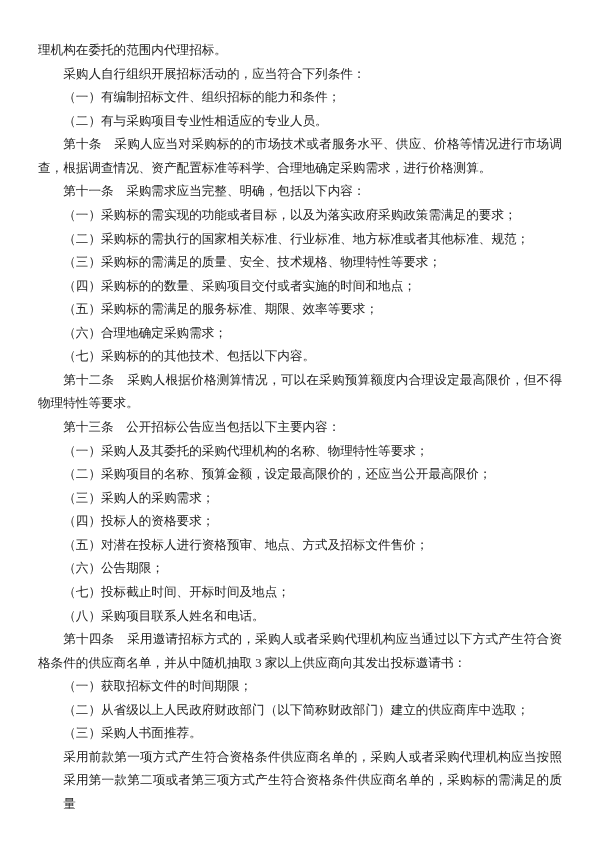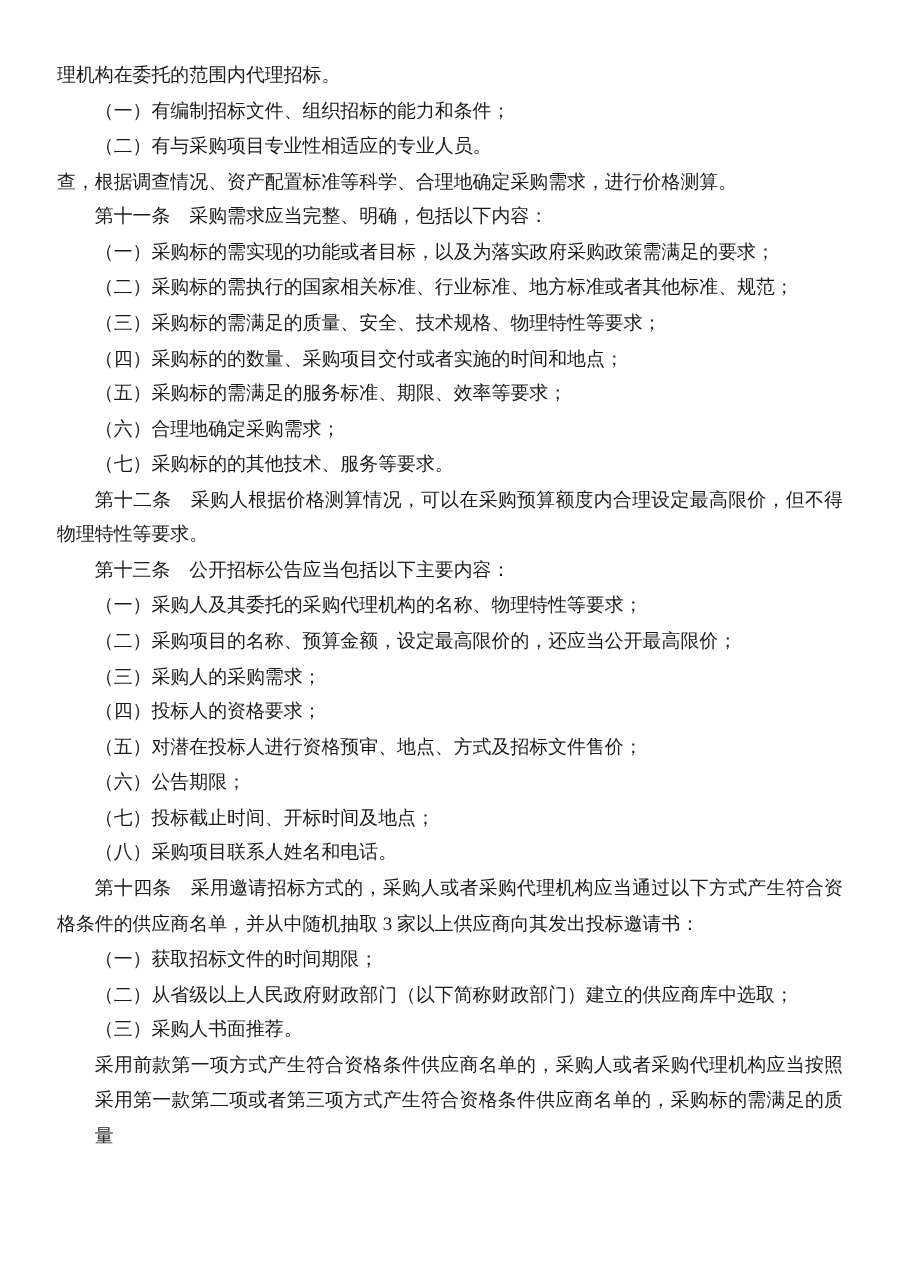--- a/index.html
+++ b/index.html
@@ -37,31 +37,33 @@
     text-align: justify;
     text-align-last: justify;
   }
 </style>
 </head>
 <body>
 
 <div class="page" style="background: rgb(255, 255, 255);">
   <div class="textblock" id="textblock" style="color: rgb(27, 27, 27);">
       <div class="line">理机构在委托的范围内代理招标。</div>
+      <div class="line indent">采购人自行组织开展招标活动的，应当符合下列条件：</div>
       <div class="line indent">（一）有编制招标文件、组织招标的能力和条件；</div>
       <div class="line indent">（二）有与采购项目专业性相适应的专业人员。</div>
+      <div class="line indent full">第十条　采购人应当对采购标的的市场技术或者服务水平、供应、价格等情况进行市场调</div>
       <div class="line">查，根据调查情况、资产配置标准等科学、合理地确定采购需求，进行价格测算。</div>
       <div class="line indent">第十一条　采购需求应当完整、明确，包括以下内容：</div>
       <div class="line indent">（一）采购标的需实现的功能或者目标，以及为落实政府采购政策需满足的要求；</div>
       <div class="line indent">（二）采购标的需执行的国家相关标准、行业标准、地方标准或者其他标准、规范；</div>
       <div class="line indent">（三）采购标的需满足的质量、安全、技术规格、物理特性等要求；</div>
       <div class="line indent">（四）采购标的的数量、采购项目交付或者实施的时间和地点；</div>
       <div class="line indent">（五）采购标的需满足的服务标准、期限、效率等要求；</div>
       <div class="line indent">（六）合理地确定采购需求；</div>
-      <div class="line indent">（七）采购标的的其他技术、服务等要求。</div>
+      <div class="line indent">（七）采购标的的其他技术、包括以下内容。</div>
       <div class="line indent full">第十二条　采购人根据价格测算情况，可以在采购预算额度内合理设定最高限价，但不得</div>
       <div class="line">物理特性等要求。</div>
       <div class="line indent">第十三条　公开招标公告应当包括以下主要内容：</div>
       <div class="line indent">（一）采购人及其委托的采购代理机构的名称、物理特性等要求；</div>
       <div class="line indent">（二）采购项目的名称、预算金额，设定最高限价的，还应当公开最高限价；</div>
       <div class="line indent">（三）采购人的采购需求；</div>
       <div class="line indent">（四）投标人的资格要求；</div>
       <div class="line indent">（五）对潜在投标人进行资格预审、地点、方式及招标文件售价；</div>
       <div class="line indent">（六）公告期限；</div>
       <div class="line indent">（七）投标截止时间、开标时间及地点；</div>

